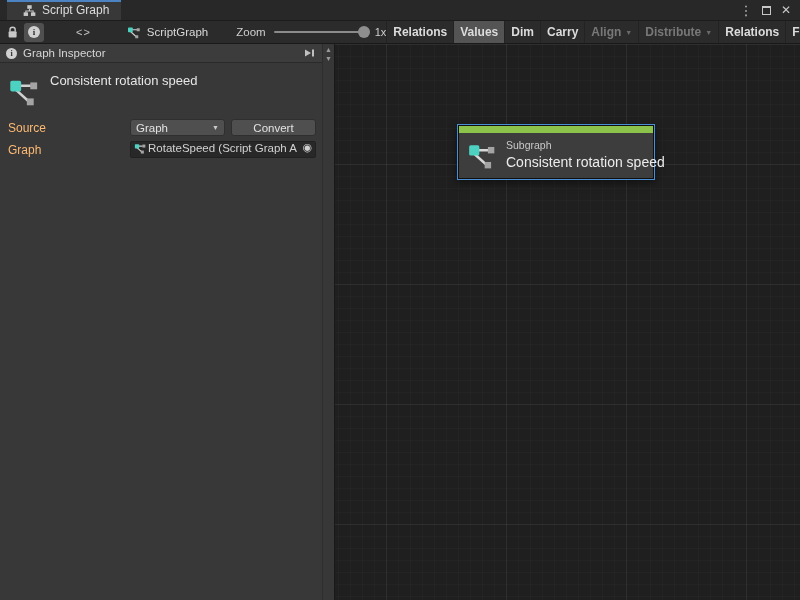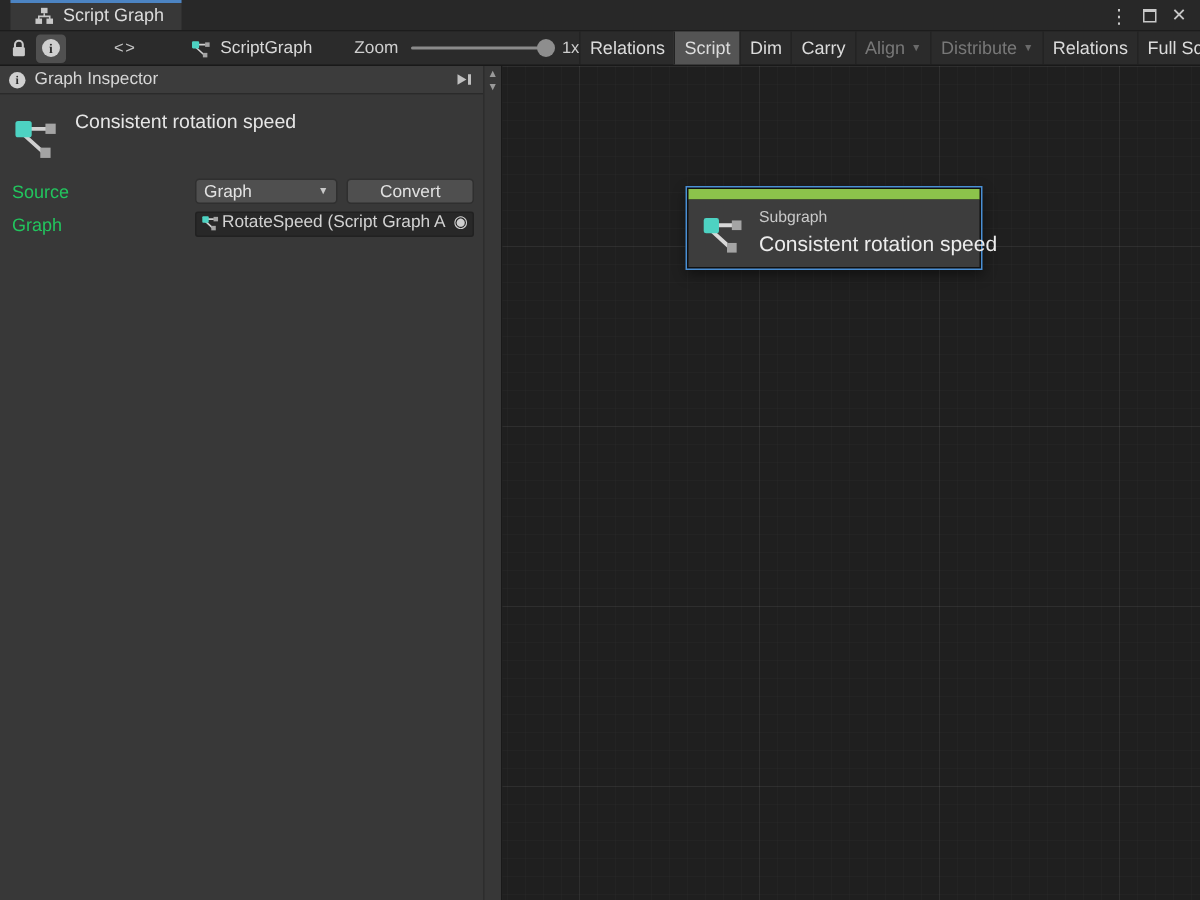--- a/index.html
+++ b/index.html
@@ -35,21 +35,21 @@
   .breadcrumb { margin-left:32px; display:flex; align-items:center; gap:6px; font-size:11.5px; color:#d9d9d9; }
   .zoom-group { margin-left:28px; display:flex; align-items:center; }
   .zoom-label { font-size:11.5px; color:#cfcfcf; }
   .zoom-slider { position:relative; width:92px; height:12px; margin-left:8px; display:flex; align-items:center; }
   .zoom-track { width:100%; height:2px; background:#8b8b8b; border-radius:1px; }
   .zoom-handle { position:absolute; right:-4px; top:0px; width:12px; height:12px; border-radius:50%;
                  background:#8e8e8e; }
   .zoom-value { margin-left:9px; font-size:11px; color:#cfcfcf; }
   .right-group { margin-left:auto; display:flex; align-items:stretch; height:100%; }
   .rbtn { display:flex; align-items:center; gap:4px; padding:0 6px; border-left:1px solid #232323;
-          font-size:12px; color:#dcdcdc; cursor:default; white-space:nowrap; }
+          font-size:12px; color:#dcdcdc; cursor:default; white-space:nowrap;font-weight:bold; }
   .rbtn.active { background:#545454; }
   .rbtn.disabled { color:#787878; }
   .rbtn .dd-arrow { font-size:7px; line-height:1; margin-top:1px; }
   .rbtn.disabled .dd-arrow { color:#6a6a6a; }
 
   
   .main { flex:1; display:flex; min-height:0; }
 
   
   .inspector { width:322px; flex:0 0 322px; background:#383838; display:flex; flex-direction:column; }
@@ -58,21 +58,21 @@
   .insp-header .circle-i { width:11px; height:11px; line-height:11px; font-size:8px; margin-right:6px; }
   .dock-btn { margin-left:auto; width:18px; height:15px; display:flex; align-items:center;
               justify-content:center; cursor:default; }
   .graph-info { display:flex; padding:10px 8px 12px 8px; gap:10px; }
   .gi-icon { flex:0 0 32px; padding-top:2px; }
   .gi-text { flex:1; min-width:0; }
   .gi-title { font-size:13px; color:#e6e6e6; margin-bottom:5px; }
   .gi-desc { font-size:12px; color:#c9c9c9; line-height:16px; max-width:262px; }
   .form { padding:0 6px 0 8px; }
   .frow { display:flex; align-items:center; margin-bottom:5px; }
-  .flabel { width:122px; flex:0 0 122px; font-size:12px; color:#22c55e; }
+  .flabel { width:122px; flex:0 0 122px; font-size:12px; color:#fdba74; }
   .fcontrols { flex:1; display:flex; gap:6px; min-width:0; }
   .dropdown { flex:1; height:17px; background:#4f4f4f; border:1px solid #2f2f2f; border-radius:3px;
               display:flex; align-items:center; padding:0 5px; font-size:11.5px; color:#e2e2e2; cursor:default; }
   .dropdown .dd-arrow { margin-left:auto; font-size:7px; color:#c9c9c9; }
   .pushbtn { flex:1; height:17px; background:#4f4f4f; border:1px solid #2f2f2f; border-radius:3px;
              display:flex; align-items:center; justify-content:center; font-size:11.5px; color:#e2e2e2;
              cursor:default; }
   .objfield { flex:1; height:17px; background:#282828; border:1px solid #212121; border-radius:2px;
               display:flex; align-items:center; padding:0 2px 4px 3px; min-width:0; cursor:default; }
   .objfield .obj-text { font-size:11.5px; color:#d2d2d2; white-space:nowrap; overflow:hidden; flex:1; margin-left:2px; }
@@ -165,21 +165,21 @@
       <span class="zoom-label">Zoom</span>
       <span class="zoom-slider">
         <span class="zoom-track"></span>
         <span class="zoom-handle"></span>
       </span>
       <span class="zoom-value">1x</span>
     </span>
 
     <span class="right-group">
       <span class="rbtn">Relations</span>
-      <span class="rbtn active">Script</span>
+      <span class="rbtn active">Values</span>
       <span class="rbtn">Dim</span>
       <span class="rbtn">Carry</span>
       <span class="rbtn disabled">
         <span>Align</span>
         <span class="dd-arrow">▼</span>
       </span>
       <span class="rbtn disabled">
         <span>Distribute</span>
         <span class="dd-arrow">▼</span>
       </span>

